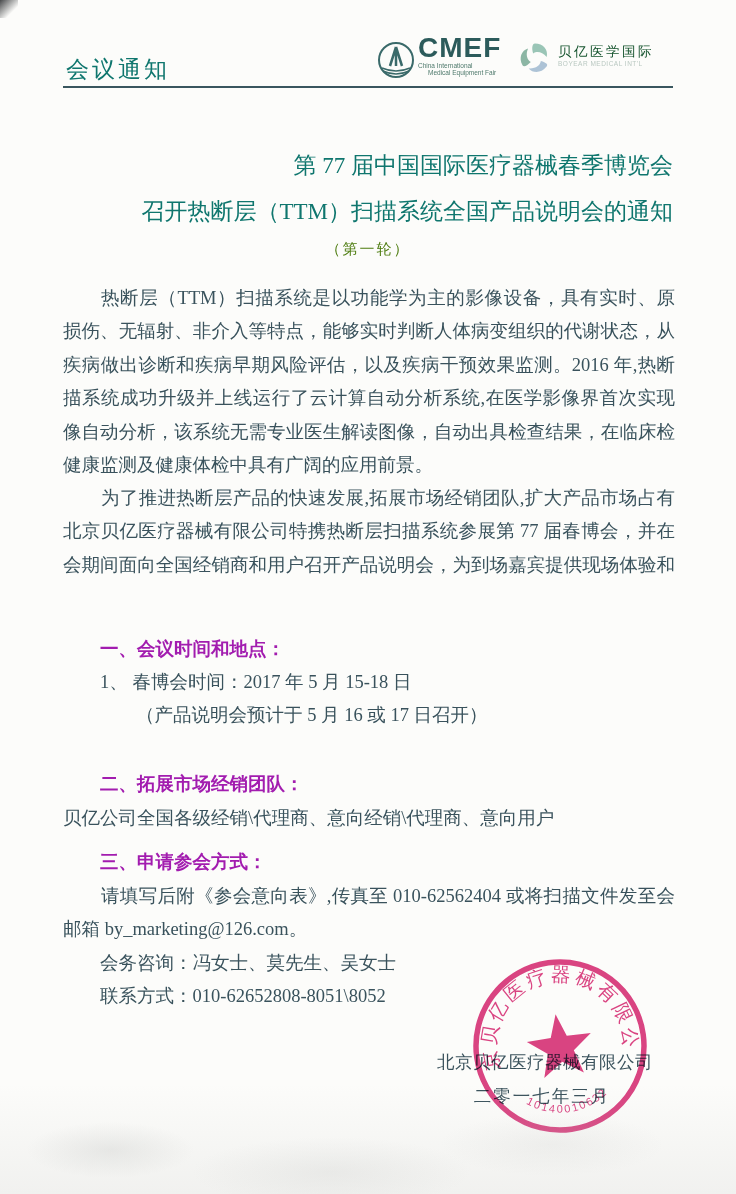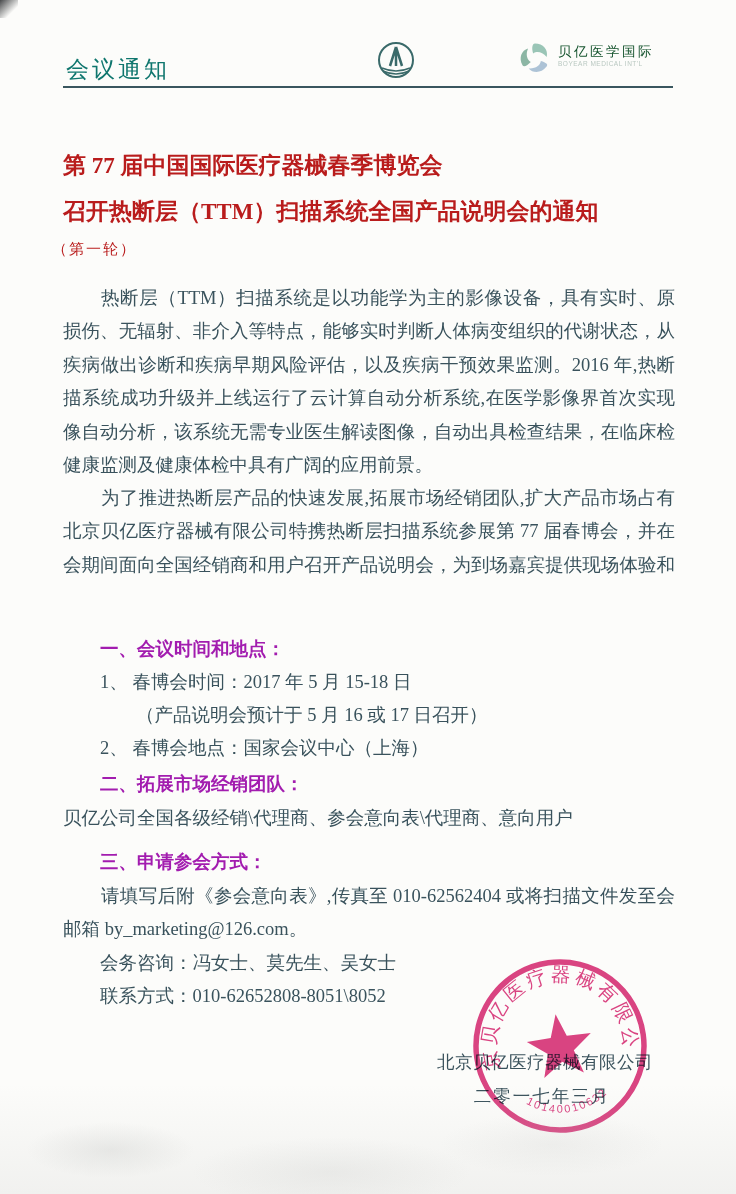--- a/index.html
+++ b/index.html
@@ -25,25 +25,25 @@
   #cmef-text{position:absolute;left:418px;top:34px;line-height:1;}
   #cmef-wordmark{font-size:28px;font-weight:bold;color:#2c5b5b;letter-spacing:1px;
     font-family:"Liberation Sans","DejaVu Sans",sans-serif;}
   .cmef-tag{font-size:6.5px;color:#4f7a6d;font-family:"Liberation Sans",sans-serif;line-height:1.15;}
   #cmef-tag2{padding-left:10px;}
   #boyear-logo{position:absolute;left:517px;top:40px;width:36px;height:36px;}
   #boyear-text{position:absolute;left:558px;top:44px;line-height:1.2;}
   #boyear-cn{font-size:13.5px;color:#14532d;letter-spacing:2.5px;}
   #boyear-en{font-size:6.5px;color:#b9c8c1;letter-spacing:.5px;font-family:"Liberation Sans",sans-serif;}
   
-  .title-line{position:absolute;left:63px;width:610px;text-align:left;font-weight:bold;color:#b91c1c;font-size:23px;}
+  .title-line{position:absolute;left:63px;width:610px;text-align:right;font-weight:normal;color:#0f766e;font-size:23px;}
   #title-1{top:150px;}
   #title-2{top:196px;}
-  #title-round{position:absolute;left:52px;top:240px;width:610px;
-    font-size:15px;font-weight:normal;color:#b91c1c;letter-spacing:2px;}
+  #title-round{position:absolute;left:63px;top:240px;width:610px;text-align:center;
+    font-size:15px;font-weight:normal;color:#4d7c0f;letter-spacing:2px;}
   
   .bodyline{position:absolute;left:63px;width:612px;font-size:18.5px;line-height:33.4px;
     white-space:nowrap;color:#39525c;}
   .jline{white-space:normal;text-align:justify;text-align-last:justify;height:33.4px;overflow:hidden;}
   .indent{text-indent:38px;}
   .bold{font-weight:bold;color:#a21caf;}
   .lv1{left:100px;width:575px;}
   .lv2{left:136px;width:539px;}
   
   #sig-company{position:absolute;left:437px;top:1050px;font-size:17.5px;color:#3a525c;letter-spacing:.5px;}
@@ -60,20 +60,25 @@
   <div id="corner-mark"></div>
 
   <div id="doc-type">会议通知</div>
   <div id="header-rule"></div>
 
   <svg id="cmef-logo" viewBox="-20 -20 40 40">
     <circle cx="0" cy="0" r="17" fill="none" stroke="#3a6a6a" stroke-width="2"></circle>
     <path d="M 0,-13 L -6,6 M 0,-13 L 6,6 M 0,-13 L 0,6" stroke="#3a6a6a" stroke-width="2.5" fill="none"></path>
     <path d="M -14,8 Q 0,14 14,8 M -13,11 Q 0,17 13,11" stroke="#3a6a6a" stroke-width="1.5" fill="none"></path>
   </svg>
+  <div id="cmef-text">
+    <div id="cmef-wordmark">CMEF</div>
+    <div class="cmef-tag">China International</div>
+    <div class="cmef-tag" id="cmef-tag2">Medical Equipment Fair</div>
+  </div>
 
   <svg id="boyear-logo" viewBox="-20 -20 40 40">
     <g>
       <path d="M 0,-16 C 9,-16 15,-9 13,-1 C 8,-7 2,-8 -2,-5 C -4,-11 -3,-16 0,-16 Z" fill="#8fbfae" opacity=".9"></path>
       <path d="M 13.9,8 C 9.4,15.8 0.2,17.5 -5.3,12.5 C 2.3,12 6.9,7.5 6.9,2.5 C 12.9,3.5 16,5 13.9,8 Z" fill="#9fb8cf" opacity=".85" transform="rotate(8)"></path>
       <path d="M -13.9,8 C -18.4,0.2 -15,-8.5 -7.7,-10.5 C -10.6,-4 -8.9,2 -4.7,4.5 C -9.2,9 -12.5,10.5 -13.9,8 Z" fill="#7fae9a" opacity=".9"></path>
     </g>
   </svg>
   <div id="boyear-text">
     <div id="boyear-cn">贝亿医学国际</div>
@@ -91,24 +96,23 @@
   <div class="bodyline jline" style="top:416px">像自动分析，该系统无需专业医生解读图像，自动出具检查结果，在临床检查、</div>
   <div class="bodyline" style="top:449px">健康监测及健康体检中具有广阔的应用前景。</div>
 
   <div class="bodyline jline indent" style="top:482px">为了推进热断层产品的快速发展,拓展市场经销团队,扩大产品市场占有率，</div>
   <div class="bodyline jline" style="top:515px">北京贝亿医疗器械有限公司特携热断层扫描系统参展第 77 届春博会，并在春博</div>
   <div class="bodyline jline" style="top:549px">会期间面向全国经销商和用户召开产品说明会，为到场嘉宾提供现场体验和交</div>
 
   <div class="bodyline bold lv1" style="top:633px">一、会议时间和地点：</div>
   <div class="bodyline lv1" style="top:666px">1、 春博会时间：2017 年 5 月 15-18 日</div>
   <div class="bodyline lv2" style="top:699px">（产品说明会预计于 5 月 16 或 17 日召开）</div>
-  <div class="bodyline lv1" style="top:732px">2、 春博会地点：国家会议中心（上海）</div>
 
   <div class="bodyline bold lv1" style="top:768px">二、拓展市场经销团队：</div>
-  <div class="bodyline" style="top:802px">贝亿公司全国各级经销\代理商、参会意向表\代理商、意向用户</div>
+  <div class="bodyline" style="top:802px">贝亿公司全国各级经销\代理商、意向经销\代理商、意向用户</div>
 
   <div class="bodyline bold lv1" style="top:846px">三、申请参会方式：</div>
   <div class="bodyline jline indent" style="top:880px">请填写后附《参会意向表》,传真至 010-62562404 或将扫描文件发至会务组</div>
   <div class="bodyline" style="top:913px">邮箱 by_marketing@126.com。</div>
   <div class="bodyline lv1" style="top:947px">会务咨询：冯女士、莫先生、吴女士</div>
   <div class="bodyline lv1" style="top:980px">联系方式：010-62652808-8051\8052</div>
 
   <div id="sig-company">北京贝亿医疗器械有限公司</div>
   <div id="sig-date">二零一七年三月</div>
 

